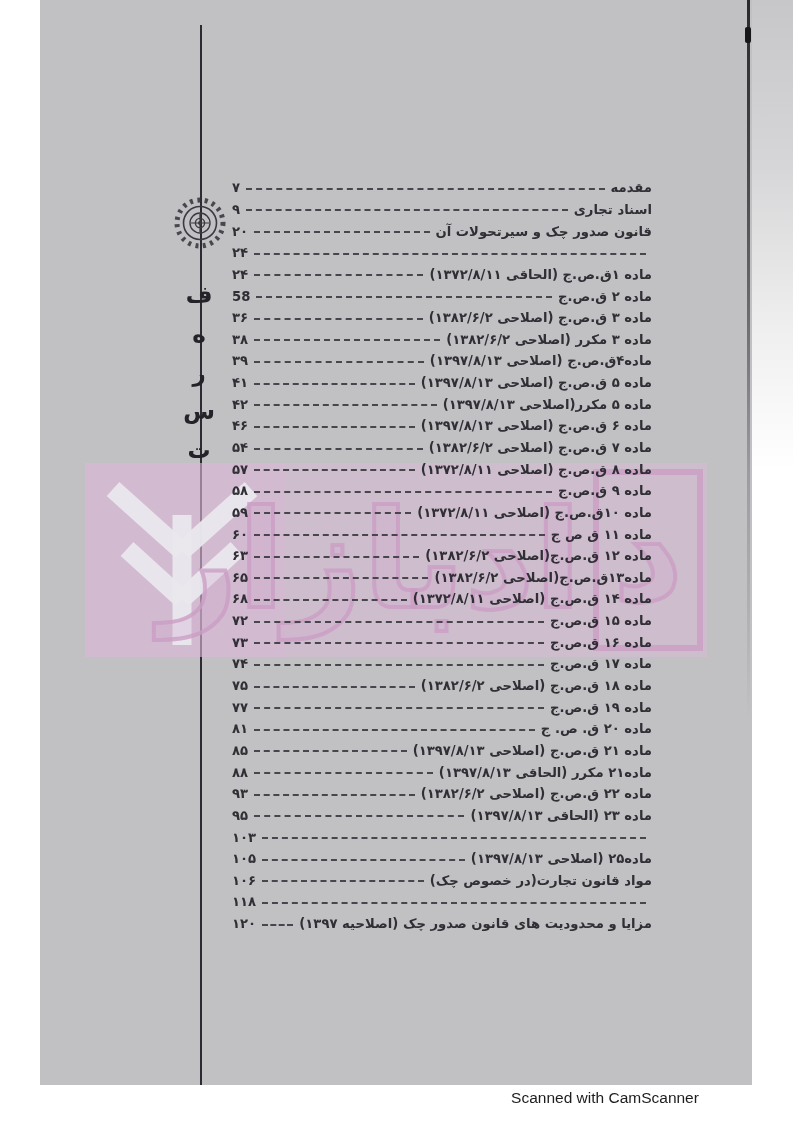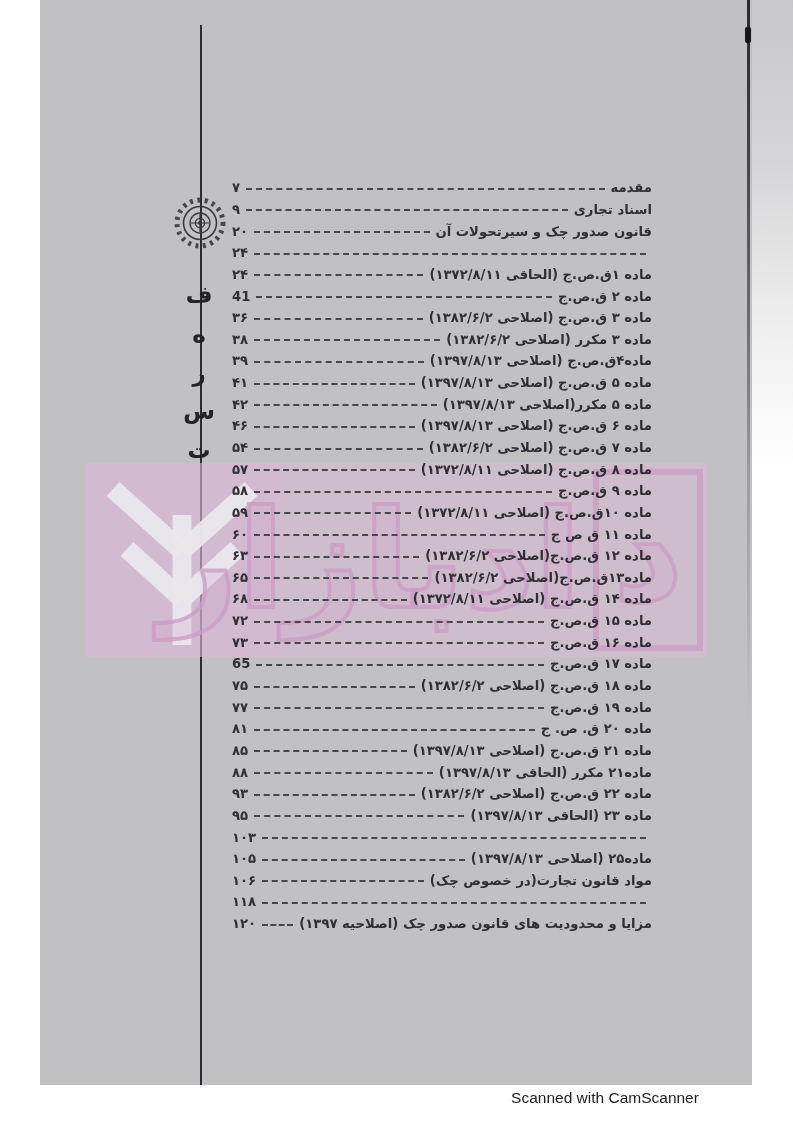--- a/index.html
+++ b/index.html
@@ -122,21 +122,21 @@
         <span class="toc-page">۲۴</span>
       </div>
       <div class="toc-row">
         <span class="toc-title">ماده ۱ق.ص.ج (الحاقی ۱۳۷۲/۸/۱۱)</span>
         <span class="toc-leader"></span>
         <span class="toc-page">۲۴</span>
       </div>
       <div class="toc-row">
         <span class="toc-title">ماده ۲ ق.ص.ج</span>
         <span class="toc-leader"></span>
-        <span class="toc-page">41</span>
+        <span class="toc-page">58</span>
       </div>
       <div class="toc-row">
         <span class="toc-title">ماده ۳ ق.ص.ج (اصلاحی ۱۳۸۲/۶/۲)</span>
         <span class="toc-leader"></span>
         <span class="toc-page">۳۶</span>
       </div>
       <div class="toc-row">
         <span class="toc-title">ماده ۳ مکرر (اصلاحی ۱۳۸۲/۶/۲)</span>
         <span class="toc-leader"></span>
         <span class="toc-page">۳۸</span>
@@ -207,21 +207,21 @@
         <span class="toc-page">۷۲</span>
       </div>
       <div class="toc-row">
         <span class="toc-title">ماده ۱۶ ق.ص.ج</span>
         <span class="toc-leader"></span>
         <span class="toc-page">۷۳</span>
       </div>
       <div class="toc-row">
         <span class="toc-title">ماده ۱۷ ق.ص.ج</span>
         <span class="toc-leader"></span>
-        <span class="toc-page">65</span>
+        <span class="toc-page">۷۴</span>
       </div>
       <div class="toc-row">
         <span class="toc-title">ماده ۱۸ ق.ص.ج (اصلاحی ۱۳۸۲/۶/۲)</span>
         <span class="toc-leader"></span>
         <span class="toc-page">۷۵</span>
       </div>
       <div class="toc-row">
         <span class="toc-title">ماده ۱۹ ق.ص.ج</span>
         <span class="toc-leader"></span>
         <span class="toc-page">۷۷</span>

